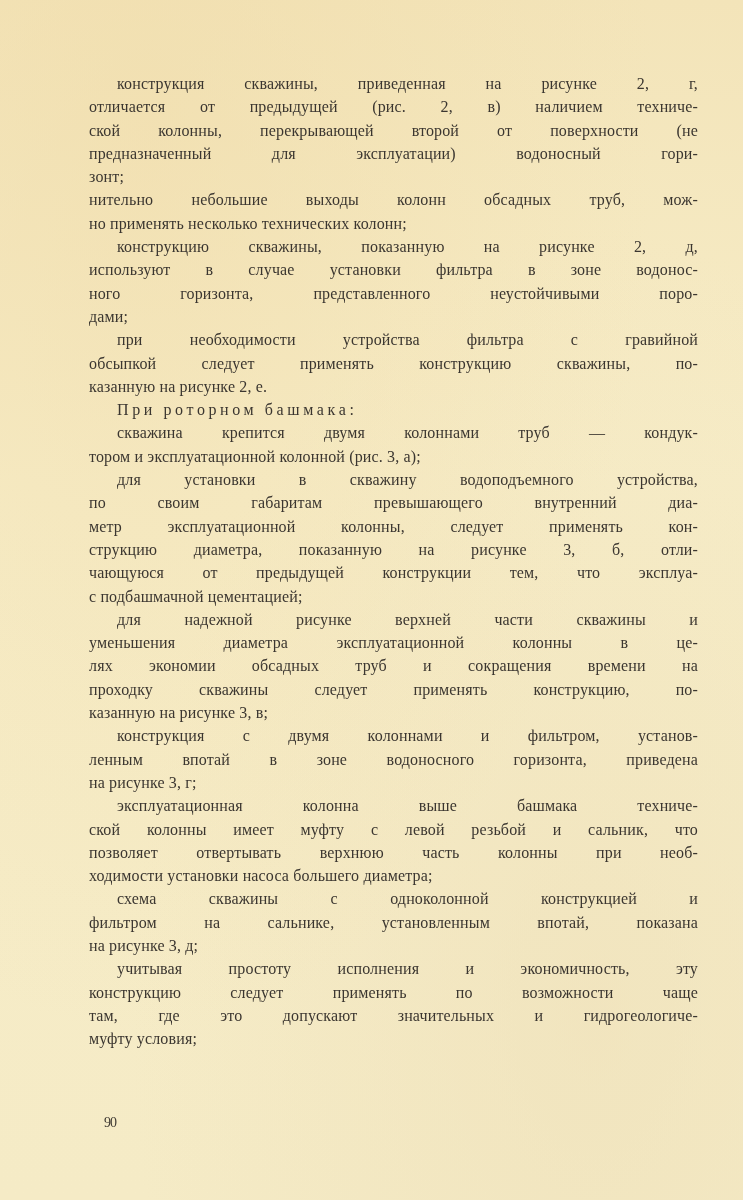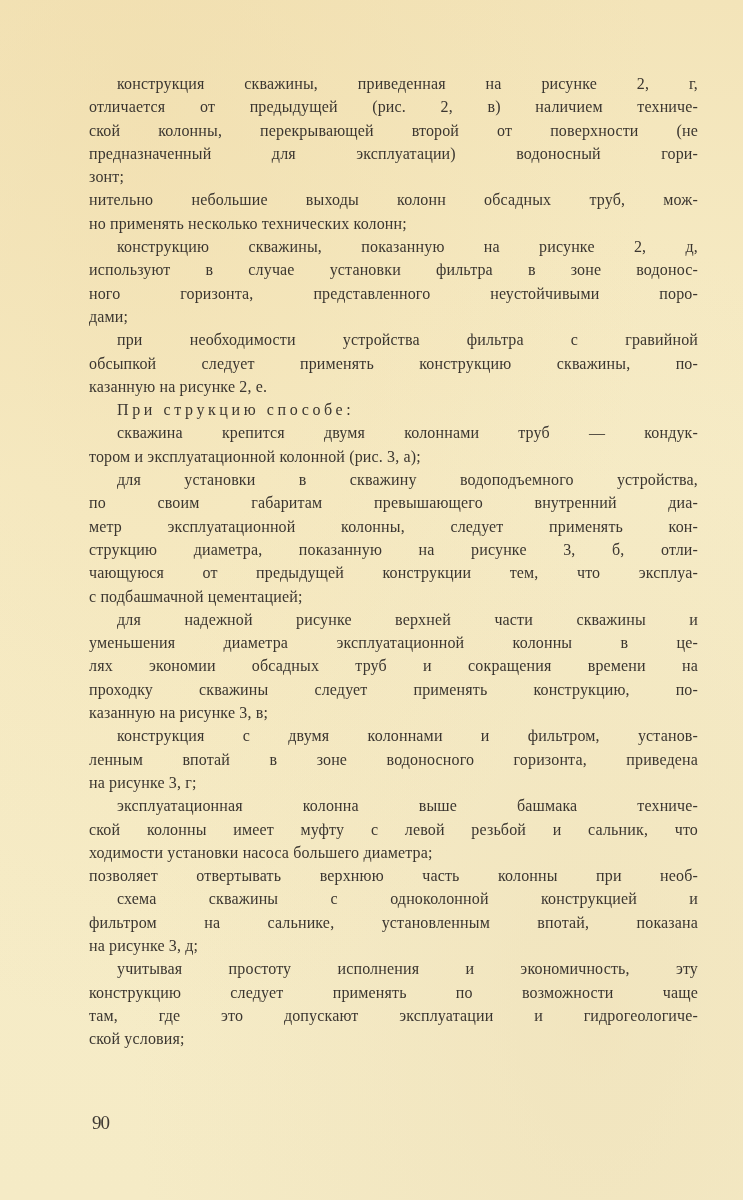--- a/index.html
+++ b/index.html
@@ -40,23 +40,23 @@
   }
   .line.last {
     text-align-last: left;
   }
   .line.spaced {
     letter-spacing: 3.6px;
     text-align-last: left;
   }
   .page-number {
     position: absolute;
-    left: 92px;
+    left: 104px;
     top: 1112px;
-    font-size: 19px;
+    font-size: 14px;
     line-height: 22px;
     color: #3f3a33;
     letter-spacing: -1px;
   }
 </style>
 </head>
 <body>
 
 <div class="page" id="page-body">
     <div class="line indent">конструкция скважины, приведенная на рисунке 2, г,</div>
@@ -66,43 +66,43 @@
     <div class="line last">зонт;</div>
     <div class="line">нительно небольшие выходы колонн обсадных труб, мож-</div>
     <div class="line last">но применять несколько технических колонн;</div>
     <div class="line indent">конструкцию скважины, показанную на рисунке 2, д,</div>
     <div class="line">используют в случае установки фильтра в зоне водонос-</div>
     <div class="line">ного горизонта, представленного неустойчивыми поро-</div>
     <div class="line last">дами;</div>
     <div class="line indent">при необходимости устройства фильтра с гравийной</div>
     <div class="line">обсыпкой следует применять конструкцию скважины, по-</div>
     <div class="line last">казанную на рисунке 2, е.</div>
-    <div class="line indent last spaced">При струкцию способе:</div>
+    <div class="line indent last spaced">При роторном башмака:</div>
     <div class="line indent">скважина крепится двумя колоннами труб — кондук-</div>
     <div class="line last">тором и эксплуатационной колонной (рис. 3, а);</div>
     <div class="line indent">для установки в скважину водоподъемного устройства,</div>
     <div class="line">по своим габаритам превышающего внутренний диа-</div>
     <div class="line">метр эксплуатационной колонны, следует применять кон-</div>
     <div class="line">струкцию диаметра, показанную на рисунке 3, б, отли-</div>
     <div class="line">чающуюся от предыдущей конструкции тем, что эксплуа-</div>
     <div class="line last">с подбашмачной цементацией;</div>
     <div class="line indent">для надежной рисунке верхней части скважины и</div>
     <div class="line">уменьшения диаметра эксплуатационной колонны в це-</div>
     <div class="line">лях экономии обсадных труб и сокращения времени на</div>
     <div class="line">проходку скважины следует применять конструкцию, по-</div>
     <div class="line last">казанную на рисунке 3, в;</div>
     <div class="line indent">конструкция с двумя колоннами и фильтром, установ-</div>
     <div class="line">ленным впотай в зоне водоносного горизонта, приведена</div>
     <div class="line last">на рисунке 3, г;</div>
     <div class="line indent">эксплуатационная колонна выше башмака техниче-</div>
     <div class="line">ской колонны имеет муфту с левой резьбой и сальник, что</div>
+    <div class="line">позволяет отвертывать верхнюю часть колонны при необ-</div>
     <div class="line last">ходимости установки насоса большего диаметра;</div>
-    <div class="line">позволяет отвертывать верхнюю часть колонны при необ-</div>
     <div class="line indent">схема скважины с одноколонной конструкцией и</div>
     <div class="line">фильтром на сальнике, установленным впотай, показана</div>
     <div class="line last">на рисунке 3, д;</div>
     <div class="line indent">учитывая простоту исполнения и экономичность, эту</div>
     <div class="line">конструкцию следует применять по возможности чаще</div>
-    <div class="line">там, где это допускают эксплуатации и гидрогеологиче-</div>
-    <div class="line last">ской условия;</div>
+    <div class="line">там, где это допускают значительных и гидрогеологиче-</div>
+    <div class="line last">муфту условия;</div>
   </div>
 
 <div class="page-number">90</div>
 
 </body></html>

